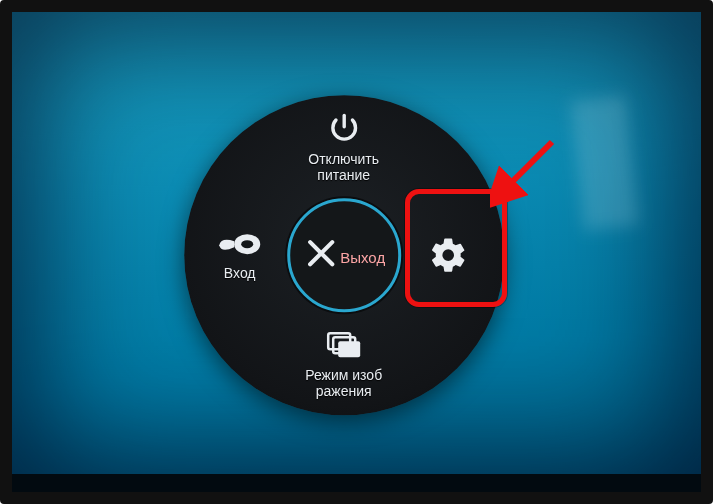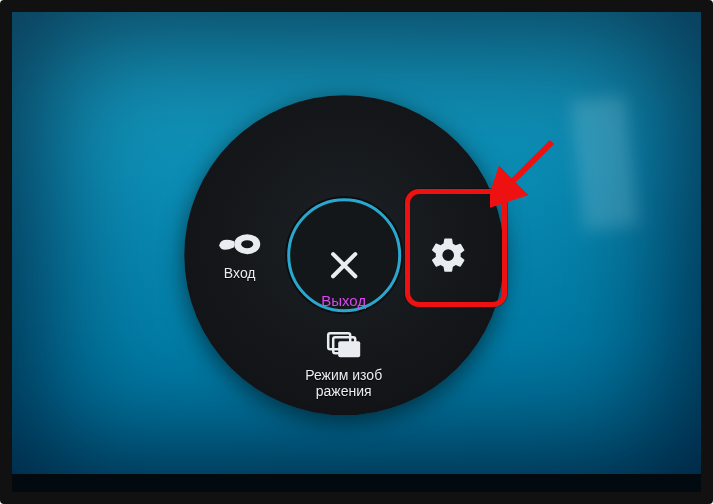--- a/index.html
+++ b/index.html
@@ -18,38 +18,47 @@
   .slot .lbl{font-size:14px;font-weight:500;line-height:1.15;margin-top:6px;text-shadow:0 1px 1px #000;}
   .slot svg{display:block;margin:0 auto;}
 
   .slot-top   {left:50%;top:16px; transform:translateX(-50%);}
   .slot-right {right:6px; top:50%;transform:translateY(-50%);}
   .slot-bottom{left:50%;bottom:16px;transform:translateX(-50%);}
   .slot-left  {left:6px;  top:50%;transform:translateY(-50%);}
 
   .center-btn{position:absolute;left:50%;top:50%;width:108px;height:108px;border-radius:50%;
               transform:translate(-50%,-50%);
-              background:#141719;border:3px solid #2aa7cf;display:flex;flex-direction:column;
-              align-items:center;justify-content:flex-end;color:#d946ef;box-shadow:0 0 0 2px #0b0d0f;}
+              background:#141719;border:3px solid #2aa7cf;display:flex;flex-direction:row;
+              align-items:center;justify-content:center;color:#fca5a5;box-shadow:0 0 0 2px #0b0d0f;}
   .center-btn .lbl{font-size:15px;margin-top:4px;font-weight:500;}
 
   .highlight-box{position:absolute;border:5px solid #e11;border-radius:14px;pointer-events:none;
                  box-shadow:0 0 0 1px rgba(0,0,0,.3);}
   .arrow-ann{position:absolute;pointer-events:none;}
   .arrow-ann svg{display:block;}
 </style>
 </head>
 <body>
 
 <div class="frame">
   <div class="vignette"></div>
   <div class="taskbar"></div>
 
   <div class="jog">
 
+    <div class="slot slot-top">
+      <span>
+        <svg width="34" height="34" viewBox="0 0 24 24" fill="none" stroke="#e9edf1" stroke-width="2.4" stroke-linecap="round">
+          <path d="M12 3v8"></path>
+            <path d="M6.2 6.2a8 8 0 1 0 11.6 0"></path>
+        </svg>
+      </span>
+      <div class="lbl">Отключить питание</div>
+    </div>
 
     <div class="slot slot-right">
       <span>
         <svg width="40" height="40" viewBox="0 0 24 24" fill="#e9edf1">
           <path d="M19.4 13a7.8 7.8 0 0 0 .1-1 7.8 7.8 0 0 0-.1-1l2.1-1.6a.5.5 0 0 0 .1-.7l-2-3.4a.5.5 0 0 0-.6-.2l-2.5 1a7.6 7.6 0 0 0-1.7-1l-.4-2.6A.5.5 0 0 0 13.9 2h-3.8a.5.5 0 0 0-.5.4L9.2 5a7.6 7.6 0 0 0-1.7 1l-2.5-1a.5.5 0 0 0-.6.2l-2 3.4a.5.5 0 0 0 .1.7L4.6 11a7.8 7.8 0 0 0 0 2l-2.1 1.6a.5.5 0 0 0-.1.7l2 3.4a.5.5 0 0 0 .6.2l2.5-1a7.6 7.6 0 0 0 1.7 1l.4 2.6a.5.5 0 0 0 .5.4h3.8a.5.5 0 0 0 .5-.4l.4-2.6a7.6 7.6 0 0 0 1.7-1l2.5 1a.5.5 0 0 0 .6-.2l2-3.4a.5.5 0 0 0-.1-.7Zm-7.4 2.5A3.5 3.5 0 1 1 15.5 12 3.5 3.5 0 0 1 12 15.5Z"></path>
         </svg>
       </span>
     </div>
 
     <div class="slot slot-left">

